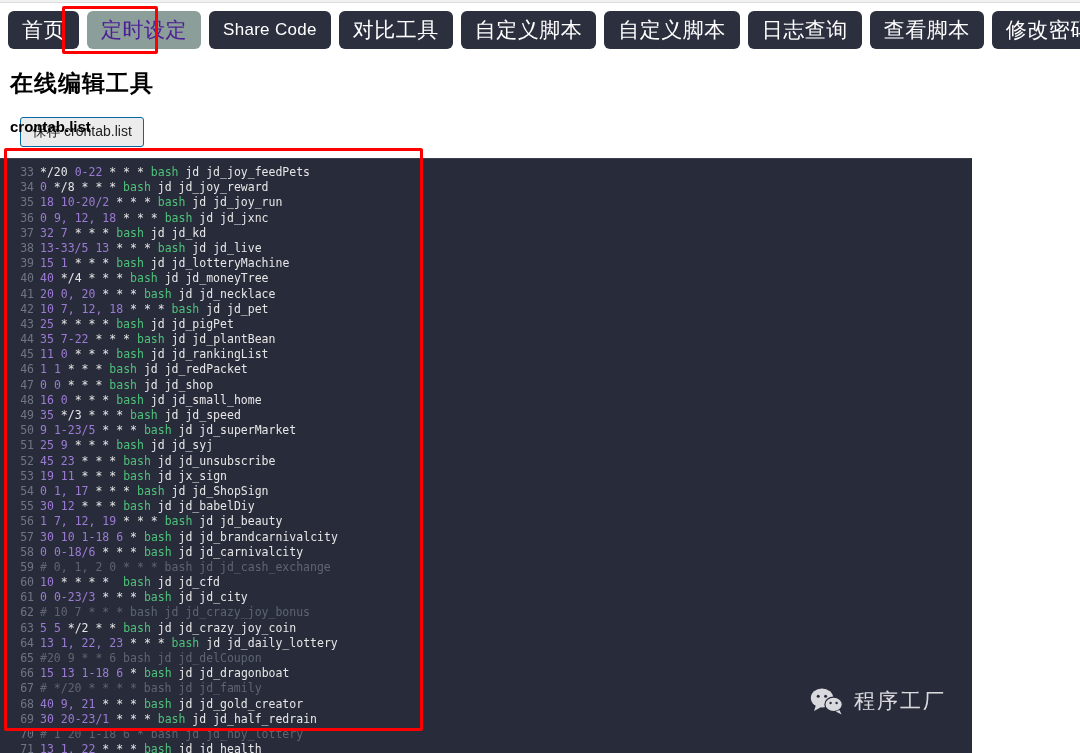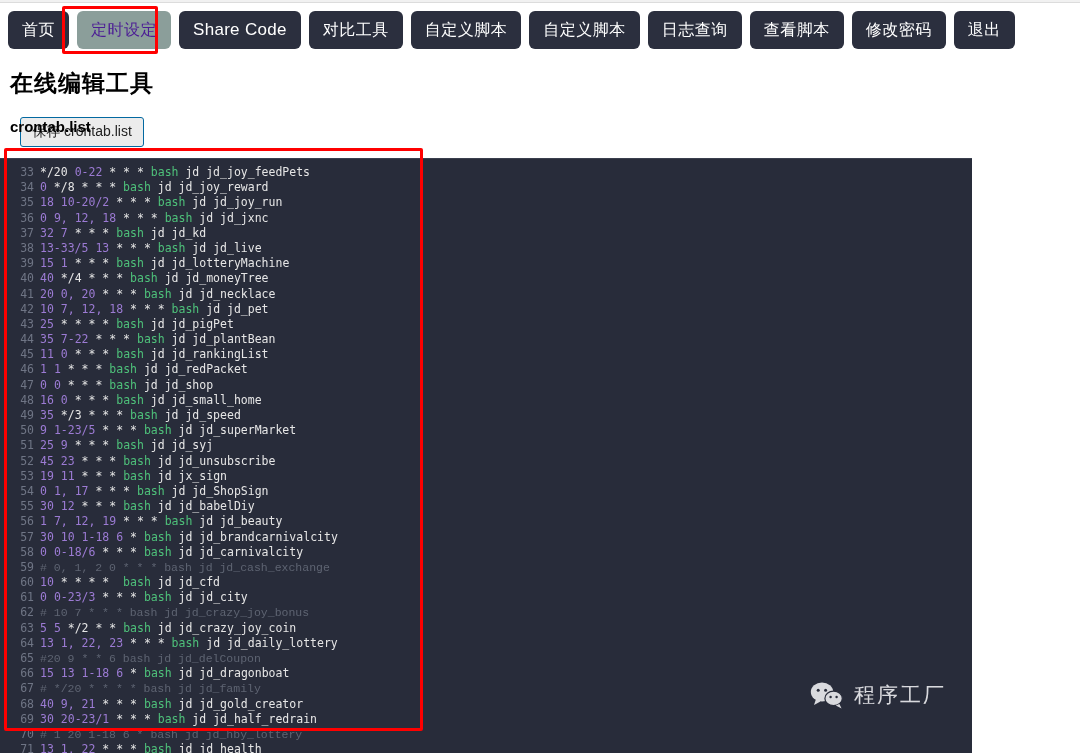--- a/index.html
+++ b/index.html
@@ -38,21 +38,21 @@
   .nav-btn {
     display: inline-flex;
     align-items: center;
     justify-content: center;
     height: 38px;
     padding: 0 14px;
     background: #2b2f3e;
     color: #ffffff;
     border: none;
     border-radius: 6px;
-    font-size: 16px;
+    font-size: 21px;
     font-weight: 400;
     letter-spacing: 0.5px;
     cursor: pointer;
     white-space: nowrap;
     font-family: "Liberation Sans", "DejaVu Sans", sans-serif;
   }
   .nav-btn.active {
     background: #8b9e9a;
     color: #4c1d95;
   }
@@ -130,38 +130,38 @@
     color: #6f7585;
     display: inline-block;
     width: 20px;
     text-align: right;
     margin-right: 6px;
     user-select: none;
   }
   .tok-plain  { color: #e6e6e6; }
   .tok-num    { color: #9c7bd4; }
   .tok-cmd    { color: #4ec07a; }
-  .tok-comment{ color: #5e6472; font-family: Liberation Mono, monospace; }
+  .tok-comment{ color: #5e6472; }
 
   
   .code-highlight {
     position: absolute;
     top: 148px; left: 4px;
     width: 419px; height: 583px;
     border: 3px solid #ff0000;
     border-radius: 2px;
     pointer-events: none;
     z-index: 5;
   }
 
   
   .watermark {
     position: absolute;
     right: 26px;
-    bottom: 44px;
+    bottom: 38px;
     display: flex;
     align-items: center;
     gap: 10px;
     opacity: 0.92;
     pointer-events: none;
   }
   .wm-text {
     color: #e9e9ec;
     font-size: 21px;
     font-weight: 400;

